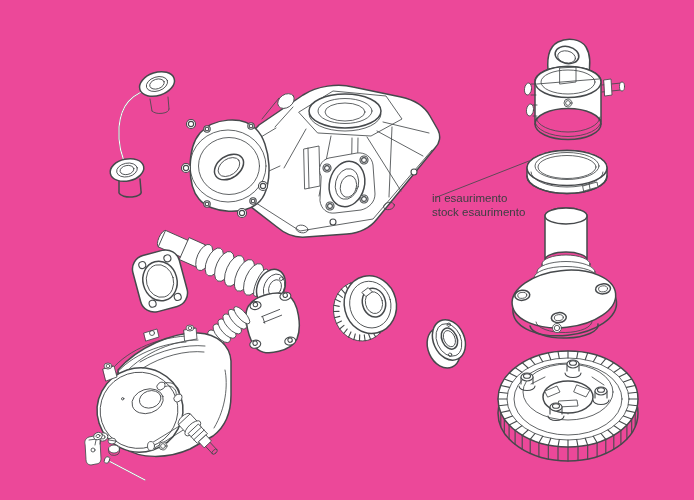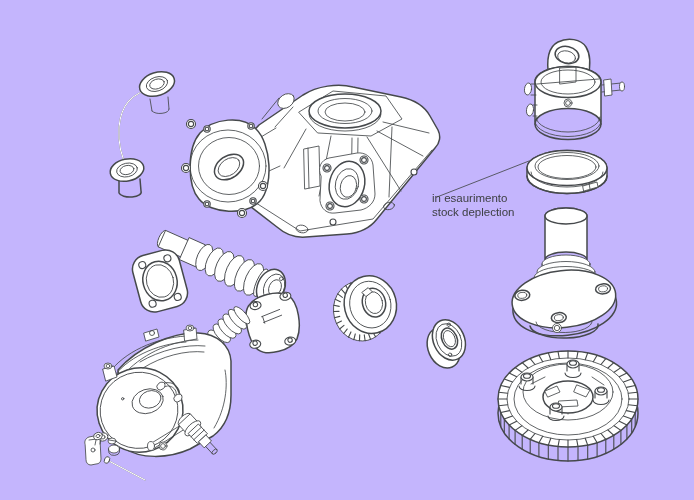--- a/index.html
+++ b/index.html
@@ -1,16 +1,16 @@
 <!DOCTYPE html>
 <html><head>
 <meta charset="utf-8">
 <style>
   html,body{margin:0;padding:0;background:#fff;}
-  .canvas{position:relative;width:694px;height:500px;background:#c4b5fd;overflow:hidden;
+  .canvas{position:relative;width:694px;height:500px;background:#ec4899;overflow:hidden;
           font-family:"Liberation Sans",sans-serif;}
   svg{position:absolute;left:0;top:0;}
   svg *{fill:none;stroke-linecap:round;stroke-linejoin:round;stroke-width:1.1;}
   svg .h{stroke-width:1.5;}
   svg .t{stroke-width:0.85;}
   svg .w{fill:#fff;}
   .note{position:absolute;left:432px;top:191px;color:#3c3e41;font-size:11.5px;line-height:14px;
         white-space:nowrap;}
 </style>
 </head>
@@ -421,15 +421,15 @@
       </g>
     </g>
   </g>
 
   <line class="t" x1="437" y1="197" x2="529" y2="161"></line>
 </g>
 </svg>
 
 <div class="note">
   <div>in esaurimento</div>
-  <div>stock deplection</div>
+  <div>stock esaurimento</div>
 </div>
 </div>
 
 </body></html>

